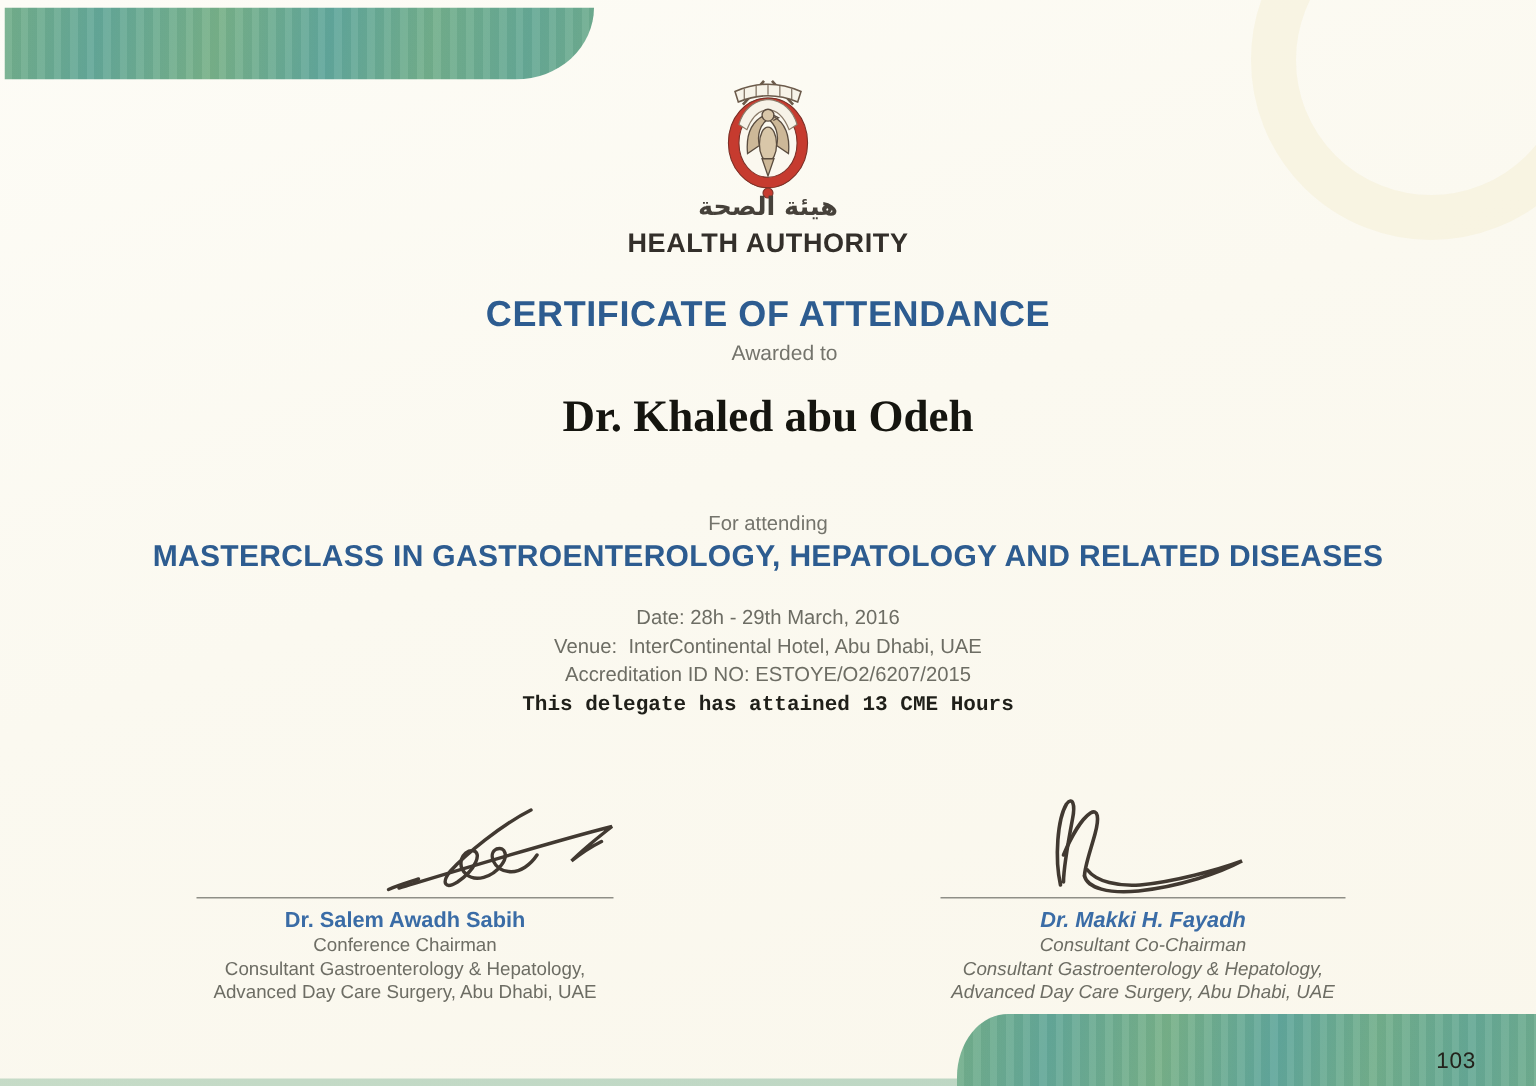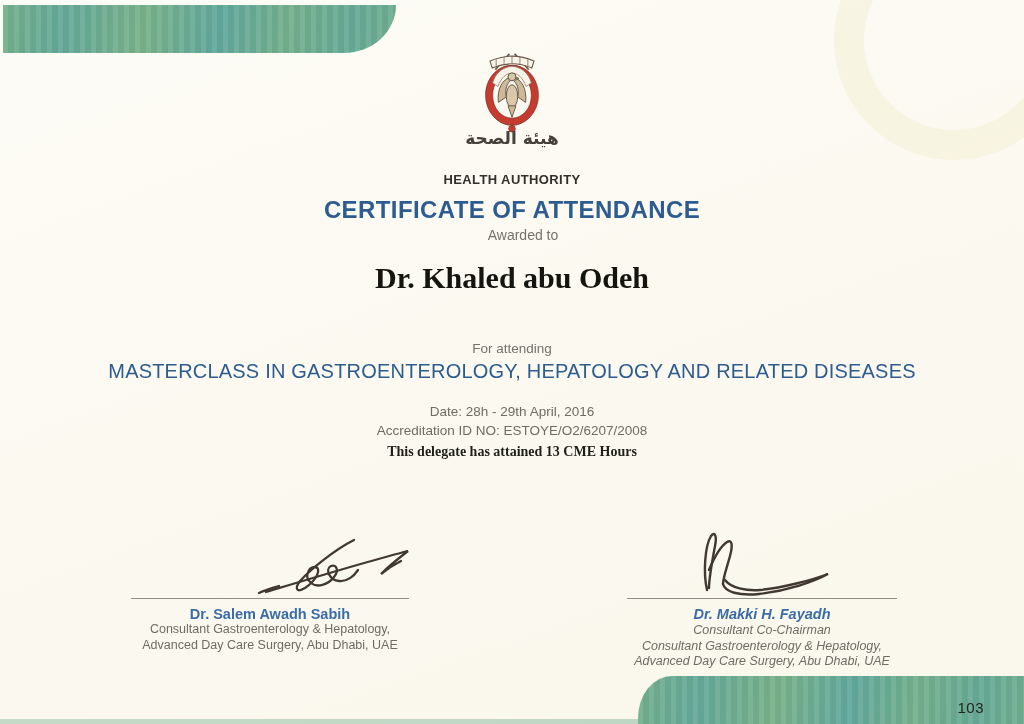--- a/index.html
+++ b/index.html
@@ -32,31 +32,31 @@
   }
   .page-number {
     position:absolute; right:40px; top:7px; font-size:15px; color:#23231c; letter-spacing:0.5px;margin-top:16px;
   }
   .centered { position:absolute; left:0; right:0; text-align:center; }
   .emblem-wrap { position:absolute; left:50%; transform:translateX(-50%); top:46px; }
   .arabic-name {
     top:128px; font-family:"DejaVu Sans", sans-serif; font-size:17px; font-weight:700;
     color:#46413a; letter-spacing:1px;
   }
-  .org-name { top:152px; font-size:13px; font-weight:700; color:#332f2a; letter-spacing:0.4px;margin-top:20px; }
+  .org-name { top:152px; font-size:18px; font-weight:700; color:#332f2a; letter-spacing:0.4px; }
   .cert-title { top:196px; font-size:24px; font-weight:700; color:#2d5c90; letter-spacing:0.4px; }
   .awarded-to { top:227px; font-size:14px; color:#74746c;margin-left:22px; }
   .recipient { top:261px; font-family:"Liberation Serif", serif; font-size:30px; font-weight:700; color:#15150f; }
   .for-attending { top:341px; font-size:13.5px; color:#74746c; }
-  .event-title { top:360px; font-size:20px; font-weight:400; color:#2d5c90; letter-spacing:0.2px; }
+  .event-title { top:360px; font-size:20px; font-weight:700; color:#2d5c90; letter-spacing:0.2px; }
   .details { top:402px; font-size:13.5px; color:#6d6d64; line-height:19px; }
   .detail-line { white-space:pre-wrap; }
   .cme-bold { font-weight:700; color:#3a3a32; }
   .attained {
-    margin-top:2px; font-family:Liberation Serif, serif; font-size:14px; font-weight:700; color:#1f1f19;
+    margin-top:2px; font-family:Liberation Mono, monospace; font-size:14px; font-weight:700; color:#1f1f19;
   }
   .sig-block { position:absolute; top:530px; width:300px; text-align:center; }
   .sig-left { left:120px; }
   .sig-right { left:612px;font-style:italic; }
   .scribble { position:relative; height:66px; }
   .scribble svg { position:absolute; left:0; top:0; }
   .sig-line { border-top:1.4px solid #8f8f87; margin:2px auto 0 auto; }
   .sig-left .sig-line { width:278px; }
   .sig-right .sig-line { width:270px; }
   .sig-name { margin-top:7px; font-size:14.5px; font-weight:700; color:#3a6ca6;text-align:center; }
@@ -99,37 +99,39 @@
   <div class="centered arabic-name">هيئة الصحة</div>
   <div class="centered org-name">HEALTH AUTHORITY</div>
 
   <div class="centered cert-title">CERTIFICATE OF ATTENDANCE</div>
   <div class="centered awarded-to">Awarded to</div>
   <div class="centered for-attending">For attending</div>
   <div class="centered recipient">Dr. Khaled abu Odeh</div>
   <div class="centered event-title">MASTERCLASS IN GASTROENTEROLOGY, HEPATOLOGY AND RELATED DISEASES</div>
 
   <div class="centered details">
-    <div class="detail-line">Date: 28h - 29th April, 2016</div>
-    <div class="detail-line">Accreditation ID NO: ESTOYE/O2/6207/2008</div>
+    <div class="detail-line">Date: 28h - 29th March, 2016</div>
+    <div class="detail-line">Venue:  InterContinental Hotel, Abu Dhabi, UAE</div>
+    <div class="detail-line">Accreditation ID NO: ESTOYE/O2/6207/2015</div>
     <div class="attained">This delegate has attained 13 CME Hours</div>
   </div>
 
   <div class="sig-block sig-left">
     <div class="scribble">
       <svg width="300" height="66" viewBox="0 0 300 66">
         <g fill="none" stroke="#413931" stroke-width="2.3" stroke-linecap="round">
           <path d="M234,10 C214,20 190,40 180,51 C174,59 177,63 185,58 C197,50 202,38 195,37 C188,37 184,47 191,53 C197,58 208,55 214,47 C219,41 217,34 211,36 C205,39 209,50 219,51 C227,52 234,46 238,40"></path>
           <path d="M146,62 C186,50 252,30 288,21 C279,28 268,37 261,44 C266,40 275,34 281,31"></path>
           <path d="M139,63 C146,60 153,58 159,56"></path>
         </g>
       </svg>
     </div>
     <div class="sig-line"></div>
     <div class="sig-name">Dr. Salem Awadh Sabih</div>
+    <div class="sig-role">Conference Chairman</div>
     <div class="sig-org">Consultant Gastroenterology &amp; Hepatology,</div>
     <div class="sig-org">Advanced Day Care Surgery, Abu Dhabi, UAE</div>
   </div>
 
   <div class="sig-block sig-right">
     <div class="scribble">
       <svg width="300" height="66" viewBox="0 0 300 66">
         <g fill="none" stroke="#413931" stroke-width="2.4" stroke-linecap="round">
           <path d="M95,60 C91,42 93,16 99,6 C103,1 105,6 103,16 C100,32 97,48 97,58"></path>
           <path d="M97,40 C102,28 109,16 115,12 C120,9 121,15 118,26 C115,37 111,48 111,54"></path>

